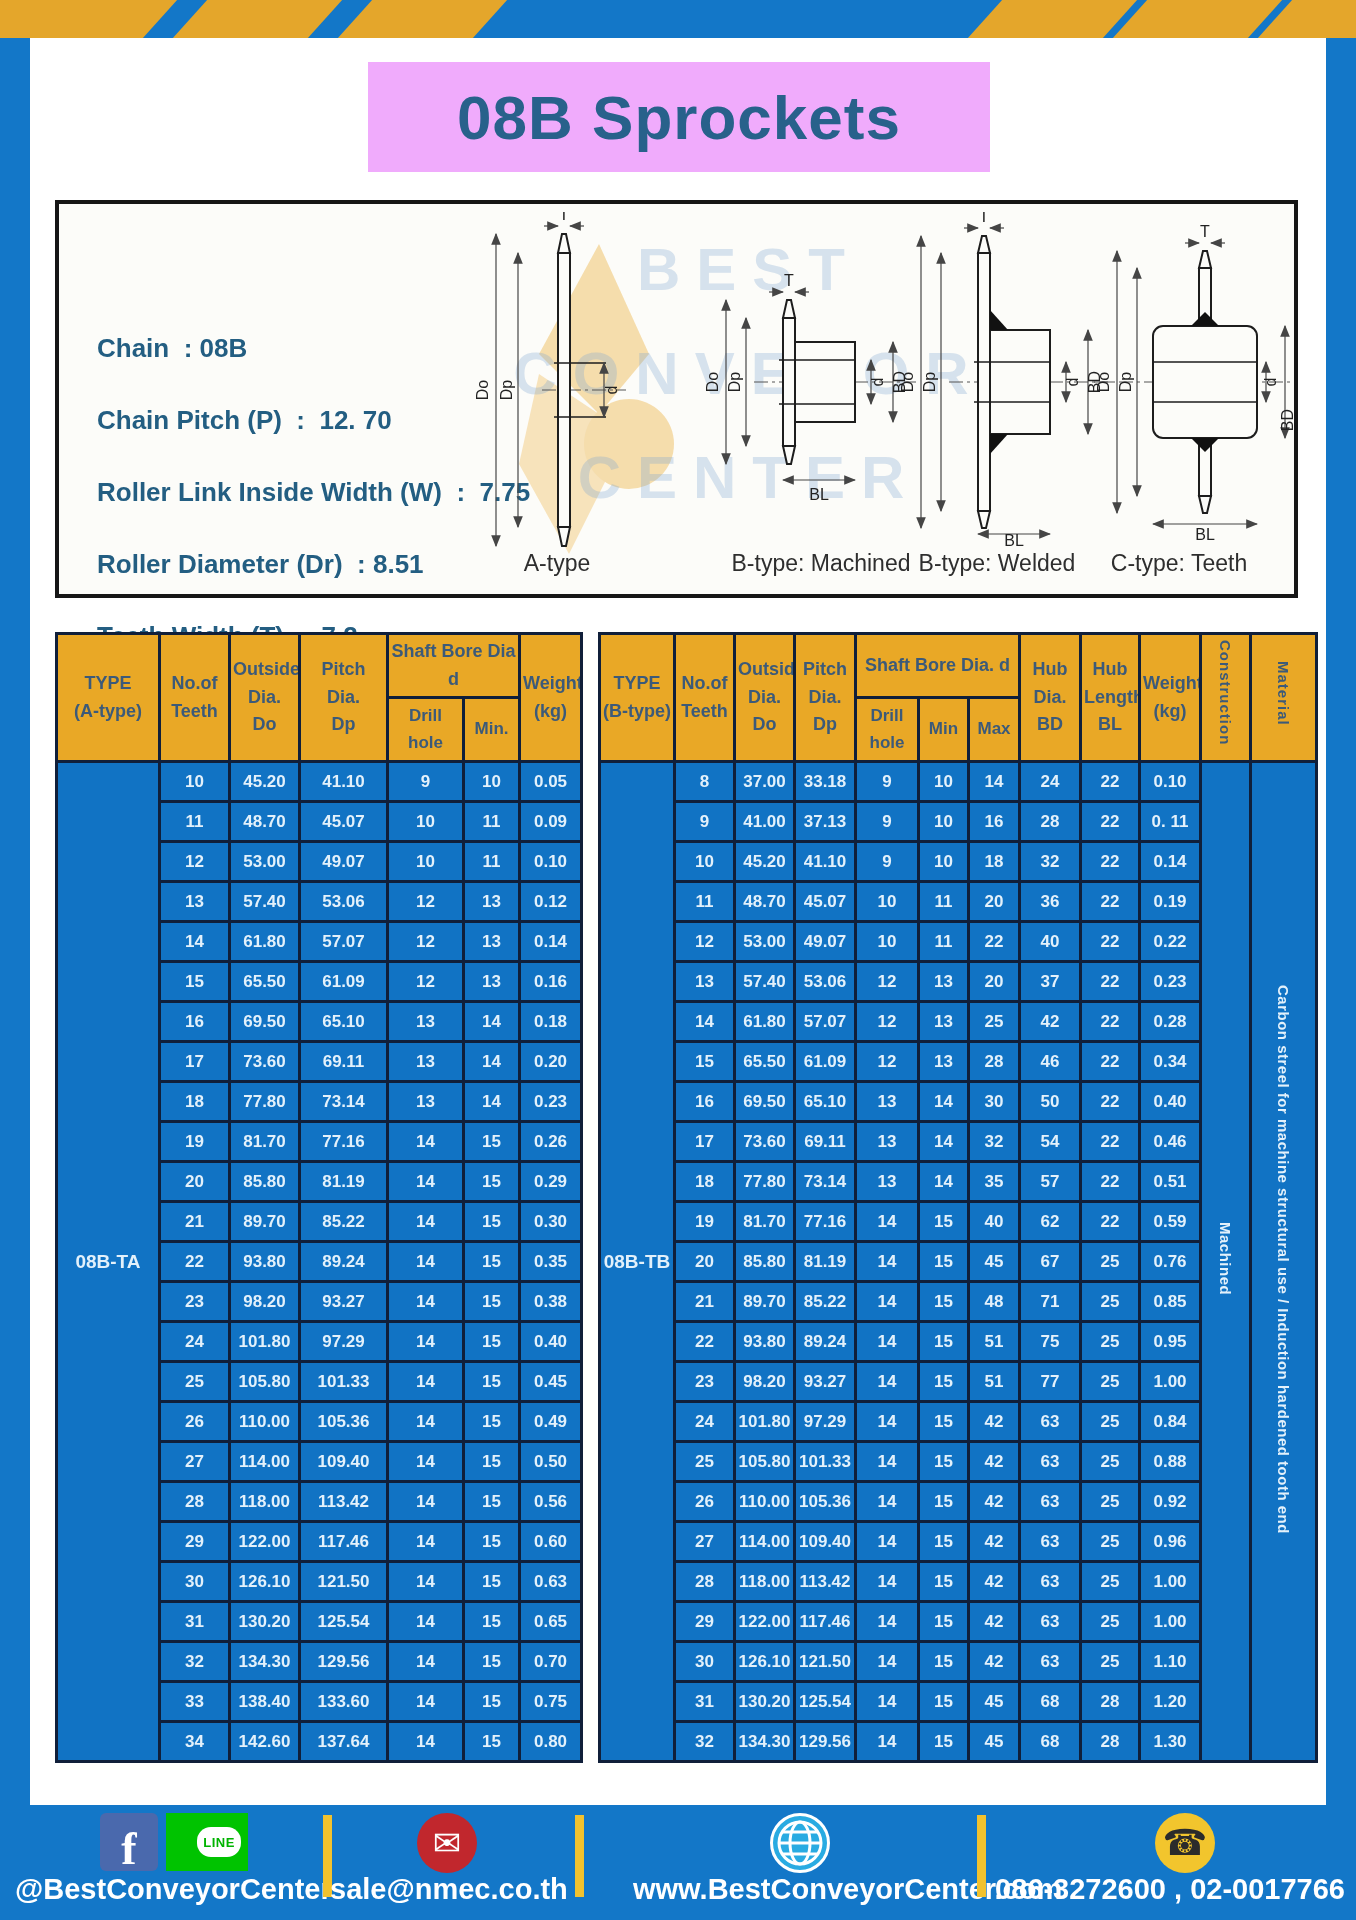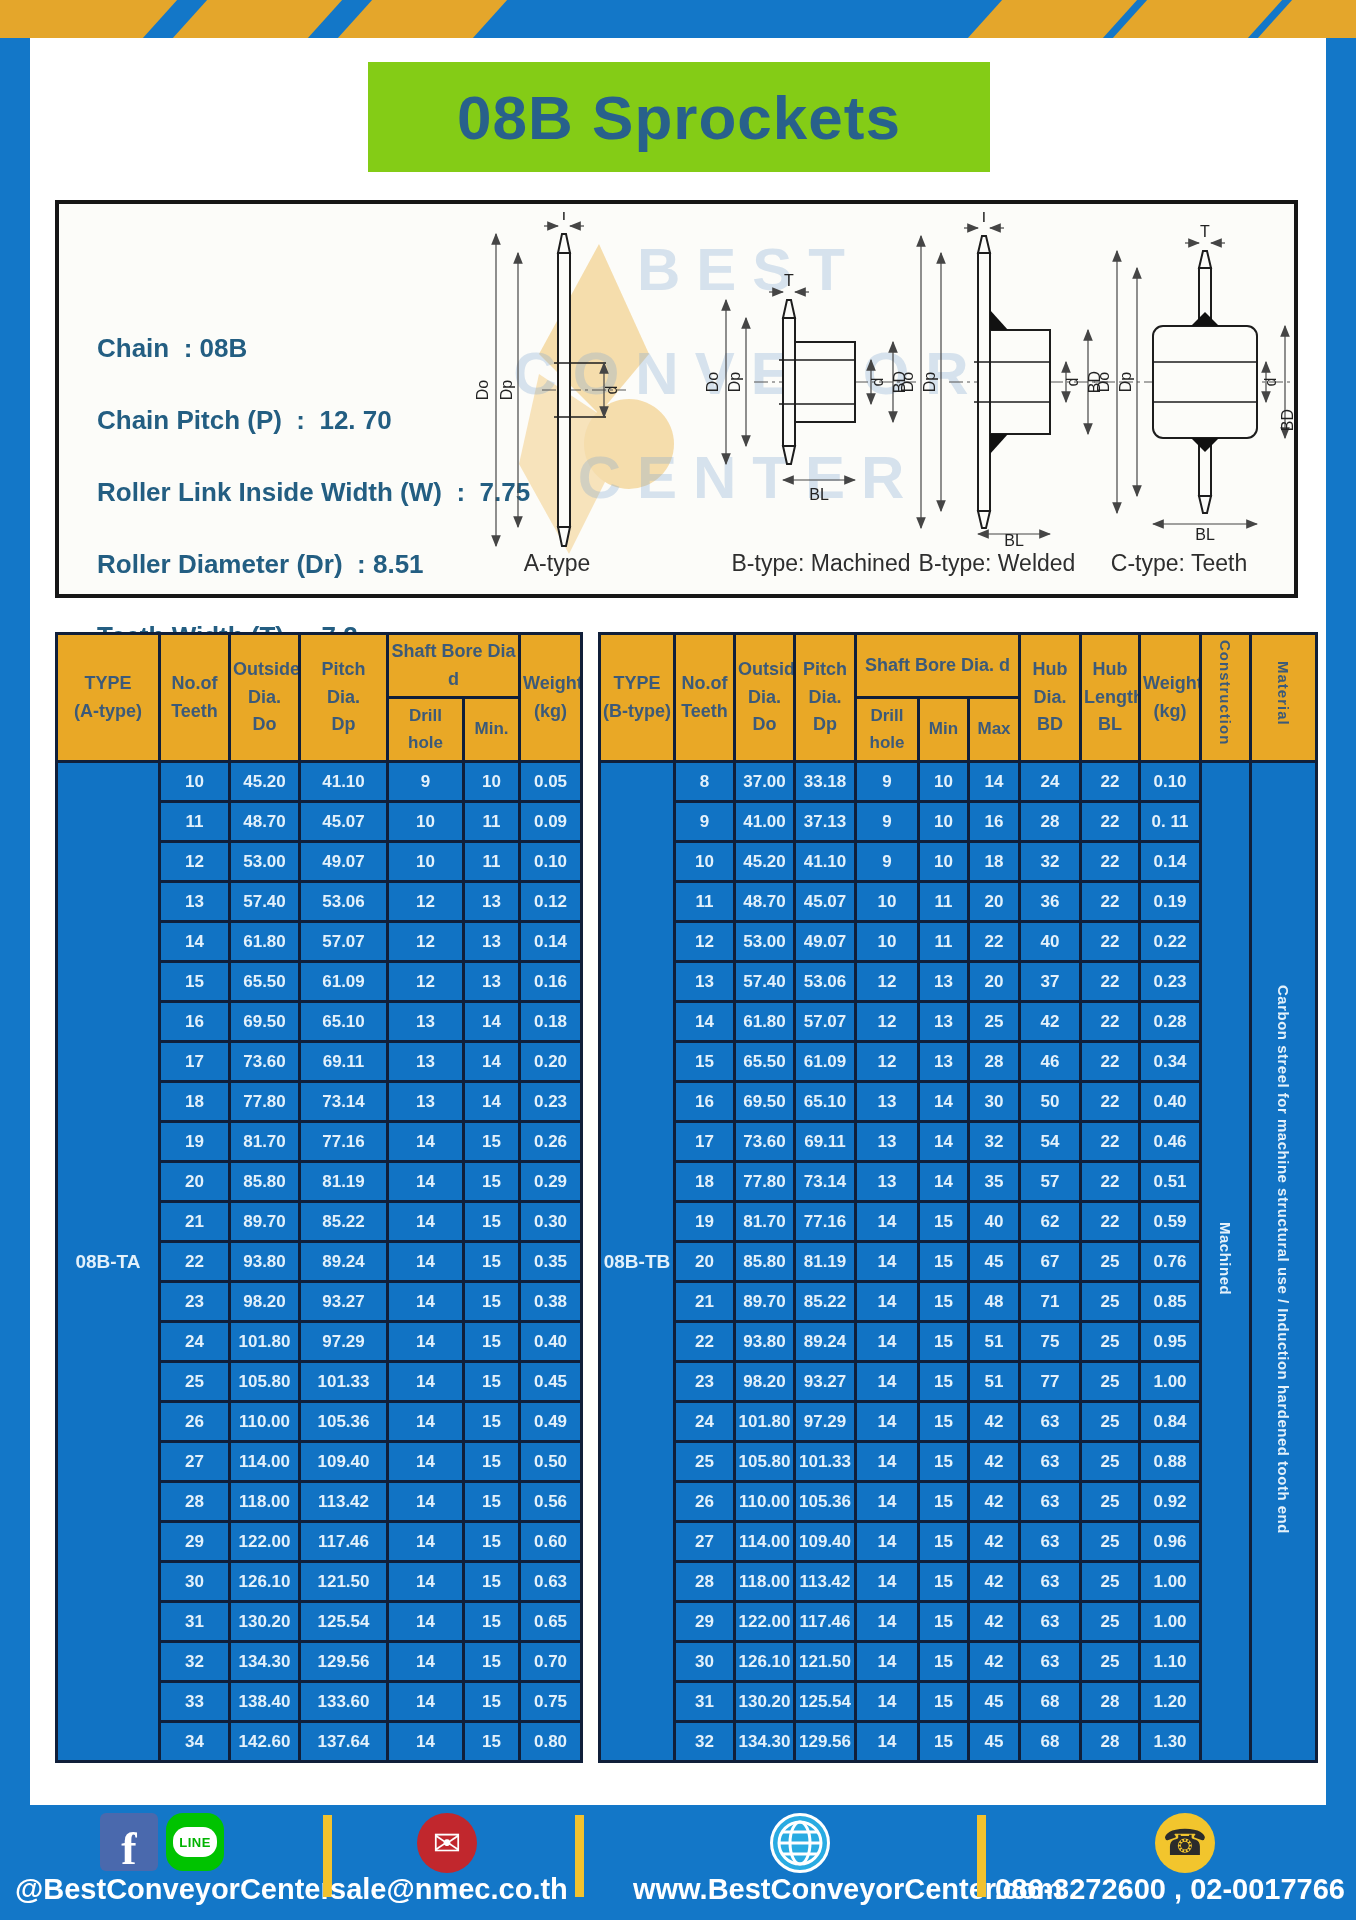--- a/index.html
+++ b/index.html
@@ -3,21 +3,21 @@
 <meta charset="utf-8">
 <style>
   html,body{margin:0;padding:0;}
   .canvas{position:relative;width:1356px;height:1920px;background:#1377c8;
           font-family:"Liberation Sans",sans-serif;overflow:hidden;}
   .white-page{position:absolute;left:30px;right:30px;top:38px;bottom:115px;background:#ffffff;}
   
   .top-band{position:absolute;left:0;top:0;width:100%;height:38px;background:#1377c8;overflow:hidden;}
   .stripe{position:absolute;top:-8px;height:54px;width:135px;background:#e4a62b;transform:skewX(-42deg);}
   
-  .title-box{position:absolute;left:368px;top:62px;width:622px;height:110px;background:#84cc16;
+  .title-box{position:absolute;left:368px;top:62px;width:622px;height:110px;background:#f0abfc;
              display:flex;align-items:center;justify-content:center;}
   .title-text{font-size:62px;font-weight:bold;color:#28618b;letter-spacing:1px;}
   
   .info-box{position:absolute;left:55px;top:200px;width:1243px;height:398px;background:#fcfcf9;
             border:4px solid #161616;box-sizing:border-box;}
   .specs{position:absolute;left:38px;top:92px;}
   .spec-line{font-size:26px;font-weight:bold;color:#235e82;line-height:39px;white-space:pre;margin-top:33px;}
   .watermark{position:absolute;left:410px;top:14px;width:560px;text-align:center;
              font-size:60px;font-weight:bold;color:rgba(125,165,210,0.30);
              letter-spacing:16px;line-height:104px;pointer-events:none;}
@@ -48,21 +48,21 @@
   .dtext{font-size:16px;fill:#222;font-family:"Liberation Sans",sans-serif;}
   .weld{fill:#111;}
   
   .footer{position:absolute;left:0;bottom:0;width:100%;height:115px;background:#1377c8;}
   .f-label{position:absolute;top:68px;font-size:29px;font-weight:bold;color:#ffffff;text-align:center;white-space:nowrap;}
   .f-div{position:absolute;top:10px;width:9px;height:82px;background:#f2c22e;}
   .icon{position:absolute;top:8px;}
   .fb{width:58px;height:58px;background:#4a69ad;border-radius:6px;color:#fff;
       display:flex;align-items:flex-end;justify-content:center;font-size:46px;font-weight:bold;
       font-family:"Liberation Serif",serif;line-height:0.95;}
-  .line-ic{width:58px;height:58px;background:#00c300;border-radius:17px;display:flex;align-items:center;justify-content:center;}
+  .line-ic{width:58px;height:58px;background:#00c300;border-radius:0;display:flex;align-items:center;justify-content:center;padding-left:24px;}
   .line-bubble{width:44px;height:30px;background:#fff;border-radius:14px;display:flex;align-items:center;justify-content:center;
                color:#00b300;font-size:13px;font-weight:bold;letter-spacing:0.5px;}
   .mail{width:60px;height:60px;background:#c1272d;border-radius:50%;display:flex;align-items:center;justify-content:center;
         color:#fff;font-size:34px;}
   .globe{width:60px;height:60px;border-radius:50%;background:#29abe2;border:3px solid #ffffff;box-sizing:border-box;
          display:flex;align-items:center;justify-content:center;}
   .phone{width:60px;height:60px;background:#f2c52d;border-radius:50%;display:flex;align-items:center;justify-content:center;
          color:#2b2b2b;font-size:36px;}
 </style>
 </head>

